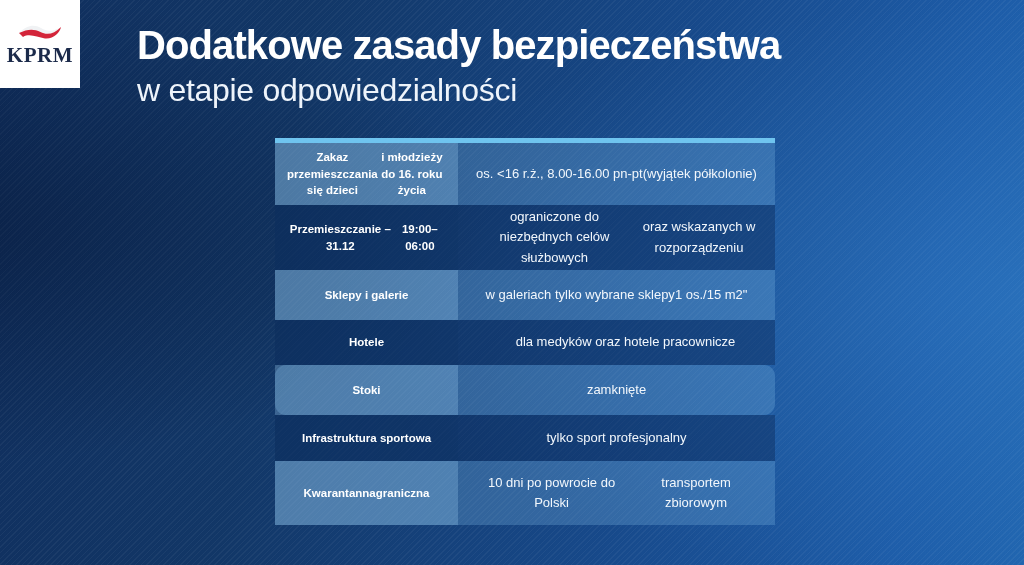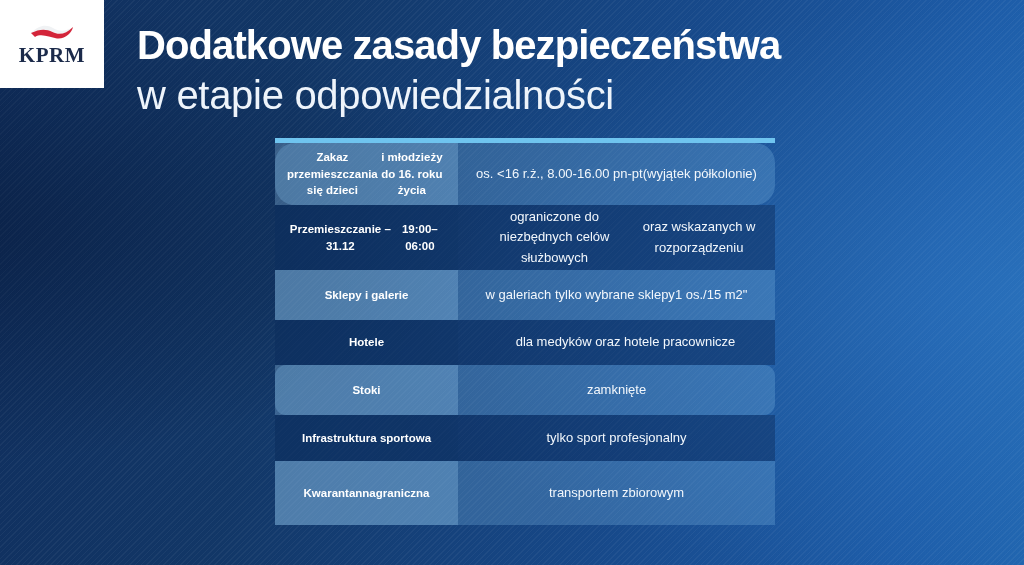--- a/index.html
+++ b/index.html
@@ -33,21 +33,21 @@
     background:
       radial-gradient(120% 90% at 102% 52%, rgba(60,140,215,0.34) 0%, rgba(60,140,215,0.0) 58%),
       radial-gradient(90% 70% at -6% 40%, rgba(4,16,42,0.42) 0%, rgba(4,16,42,0.0) 60%);
   }
 
   
   .logo-box {
     position: absolute;
     left: 0;
     top: 0;
-    width: 104px;
+    width: 80px;
     height: 88px;
     background: #ffffff;
     z-index: 5;
     display: flex;
     flex-direction: column;
     align-items: center;
     justify-content: center;
   }
   .logo-emblem {
     width: 46px;
@@ -75,21 +75,21 @@
     color: #ffffff;
     font-size: 40px;
     font-weight: 700;
     letter-spacing: -0.9px;
     line-height: 1.08;
     white-space: nowrap;
   }
   .title-sub {
     margin: 6px 0 0 0;
     color: #eef4fb;
-    font-size: 40px;
+    font-size: 32px;
     font-weight: 300;
     letter-spacing: -0.3px;
     line-height: 1.1;
     white-space: nowrap;
   }
 
   
   .rules-table {
     position: absolute;
     left: 275px;
@@ -131,21 +131,21 @@
     justify-content: center;
     text-align: center;
     color: #f2f7fc;
     font-size: 13px;
     font-weight: 400;
     line-height: 1.55;
   }
   .rule-key span, .rule-val span { display: block; }
 
   
-  .rule-row.r1 { height: 62px; border-radius: 20px; }
+  .rule-row.r1 { height: 62px; }
   .rule-row.r2 { height: 65px; }
   .rule-row.r3 { height: 50px; }
   .rule-row.r4 { height: 45px; gap: 18px; }
   .rule-row.r5 { height: 50px; border-radius: 11px; }
   .rule-row.r6 { height: 46px; }
   .rule-row.r7 { height: 64px; }
 </style>
 </head>
 <body>
 
@@ -224,18 +224,19 @@
           <span>tylko sport profesjonalny</span>
         </div>
     </div>
 
     <div class="rule-row odd r7">
       <div class="rule-key">
           <span>Kwarantanna</span>
           <span>graniczna</span>
         </div>
       <div class="rule-val">
+          <span>10 dni po powrocie do Polski</span>
           <span>transportem zbiorowym</span>
         </div>
     </div>
 
   </div>
 </div>
 
 </body></html>

